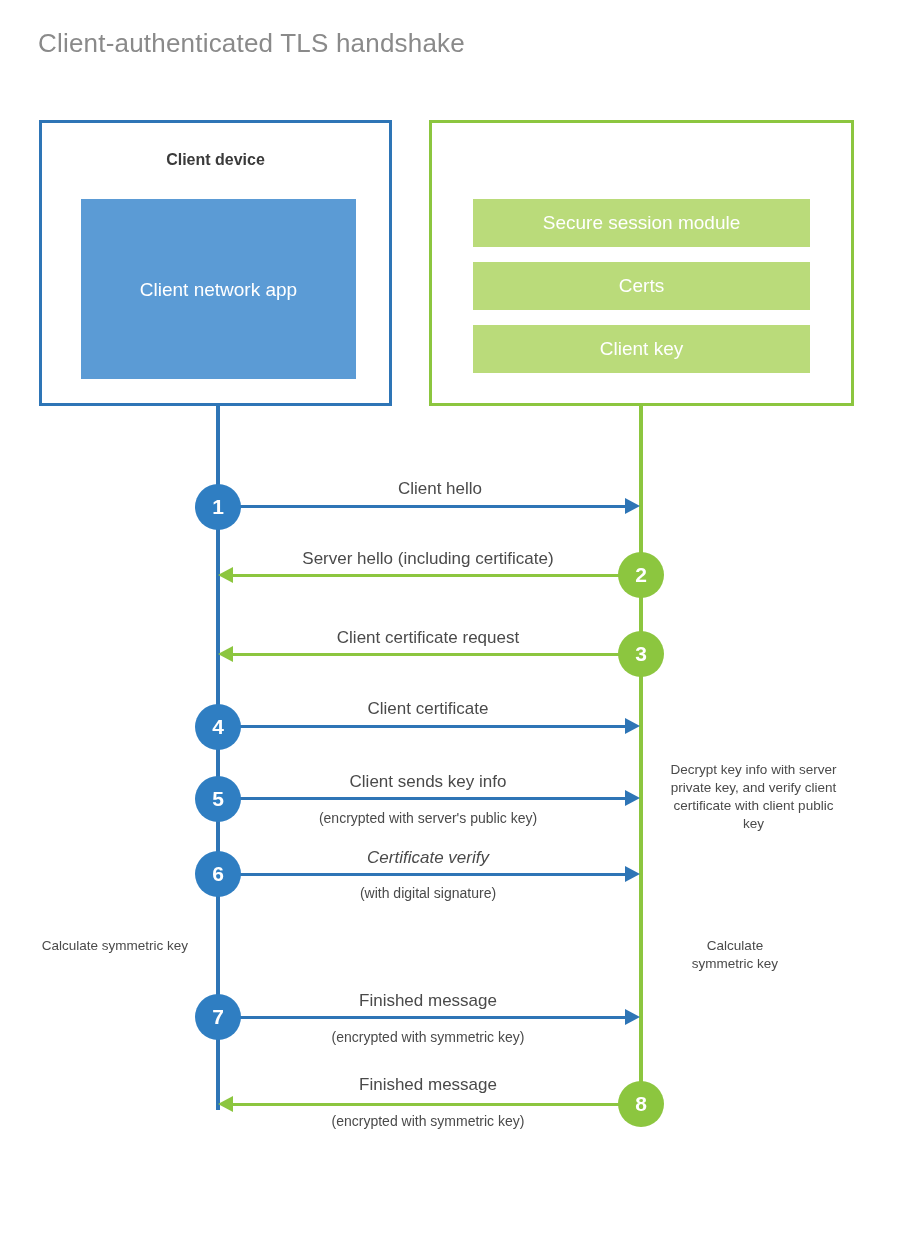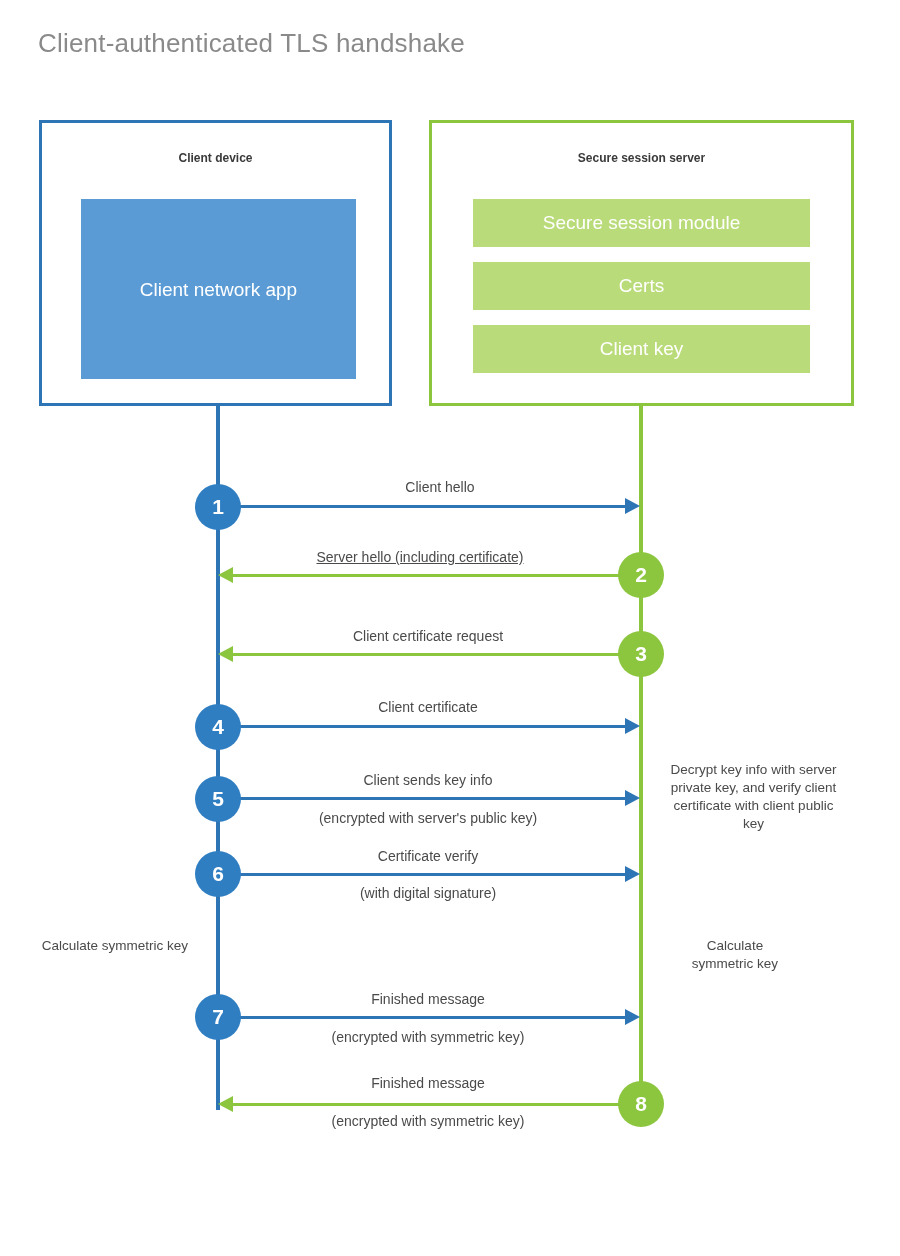--- a/index.html
+++ b/index.html
@@ -52,21 +52,21 @@
     width: 425px;
     height: 286px;
     border: 3px solid #8CC63F;
   }
   .actor-title {
     position: absolute;
     left: 0;
     right: 0;
     top: 28px;
     text-align: center;
-    font-size: 12px;
+    font-size: 16px;
     font-weight: bold;
     color: #3a3a3a;
   }
 
   
   .client-app {
     position: absolute;
     left: 39px;
     top: 76px;
     width: 275px;
@@ -156,21 +156,21 @@
     color: #ffffff;
     font-size: 21px;
     font-weight: bold;
   }
   .badge.blue { background: #2F7EC2; }
   .badge.green { background: #8CC63F; }
 
   
   .msg-label {
     position: absolute;
-    font-size: 14px;
+    font-size: 17px;
     color: #4a4a4a;
     text-align: center;
     white-space: nowrap;
   }
   .msg-sub {
     position: absolute;
     font-size: 14px;
     color: #4a4a4a;
     text-align: center;
     white-space: nowrap;
@@ -192,56 +192,55 @@
 <div class="canvas">
 
   <div class="title">Client-authenticated TLS handshake</div>
 
   <div class="actor-box client">
     <div class="actor-title">Client device</div>
     <div class="client-app">Client network app</div>
   </div>
 
   <div class="actor-box server">
-    <div class="actor-title">Secure session server</div>
     <div class="server-bar b0">Secure session module</div>
     <div class="server-bar b1">Certs</div>
     <div class="server-bar b2">Client key</div>
   </div>
 
   <div class="lifeline client-line"></div>
   <div class="lifeline server-line"></div>
 
   <div class="msg-label" style="left:228px; top:479px; width:424px;">Client hello</div>
   <div class="msg-line blue" style="left:220px; top:505px; width:407px;"></div>
   <div class="arrowhead right blue" style="left:625px; top:498px;"></div>
   <div class="badge blue" style="left:195px; top:484px;">1</div>
 
-  <div class="msg-label" style="left:220px; top:549px; width:400px;text-decoration:underline;">Server hello (including certificate)</div>
+  <div class="msg-label" style="left:228px; top:549px; width:400px;">Server hello (including certificate)</div>
   <div class="msg-line green" style="left:232px; top:574px; width:409px;"></div>
   <div class="arrowhead left green" style="left:218px; top:567px;"></div>
   <div class="badge green" style="left:618px; top:552px;">2</div>
 
   <div class="msg-label" style="left:228px; top:628px; width:400px;">Client certificate request</div>
   <div class="msg-line green" style="left:232px; top:653px; width:409px;"></div>
   <div class="arrowhead left green" style="left:218px; top:646px;"></div>
   <div class="badge green" style="left:618px; top:631px;">3</div>
 
   <div class="msg-label" style="left:228px; top:699px; width:400px;">Client certificate</div>
   <div class="msg-line blue" style="left:220px; top:725px; width:407px;"></div>
   <div class="arrowhead right blue" style="left:625px; top:718px;"></div>
   <div class="badge blue" style="left:195px; top:704px;">4</div>
 
   <div class="msg-label" style="left:228px; top:772px; width:400px;">Client sends key info</div>
   <div class="msg-line blue" style="left:220px; top:797px; width:407px;"></div>
   <div class="arrowhead right blue" style="left:625px; top:790px;"></div>
   <div class="badge blue" style="left:195px; top:776px;">5</div>
   <div class="msg-sub" style="left:228px; top:810px; width:400px;">(encrypted with server's public key)</div>
 
-  <div class="msg-label" style="left:228px; top:848px; width:400px;">Certificate verify</div>
+  <div class="msg-label" style="left:228px; top:848px; width:400px;font-style:italic;">Certificate verify</div>
   <div class="msg-line blue" style="left:220px; top:873px; width:407px;"></div>
   <div class="arrowhead right blue" style="left:625px; top:866px;"></div>
   <div class="badge blue" style="left:195px; top:851px;">6</div>
   <div class="msg-sub" style="left:228px; top:885px; width:400px;">(with digital signature)</div>
 
   <div class="msg-label" style="left:228px; top:991px; width:400px;">Finished message</div>
   <div class="msg-line blue" style="left:220px; top:1016px; width:407px;"></div>
   <div class="arrowhead right blue" style="left:625px; top:1009px;"></div>
   <div class="badge blue" style="left:195px; top:994px;">7</div>
   <div class="msg-sub" style="left:228px; top:1029px; width:400px;">(encrypted with symmetric key)</div>

